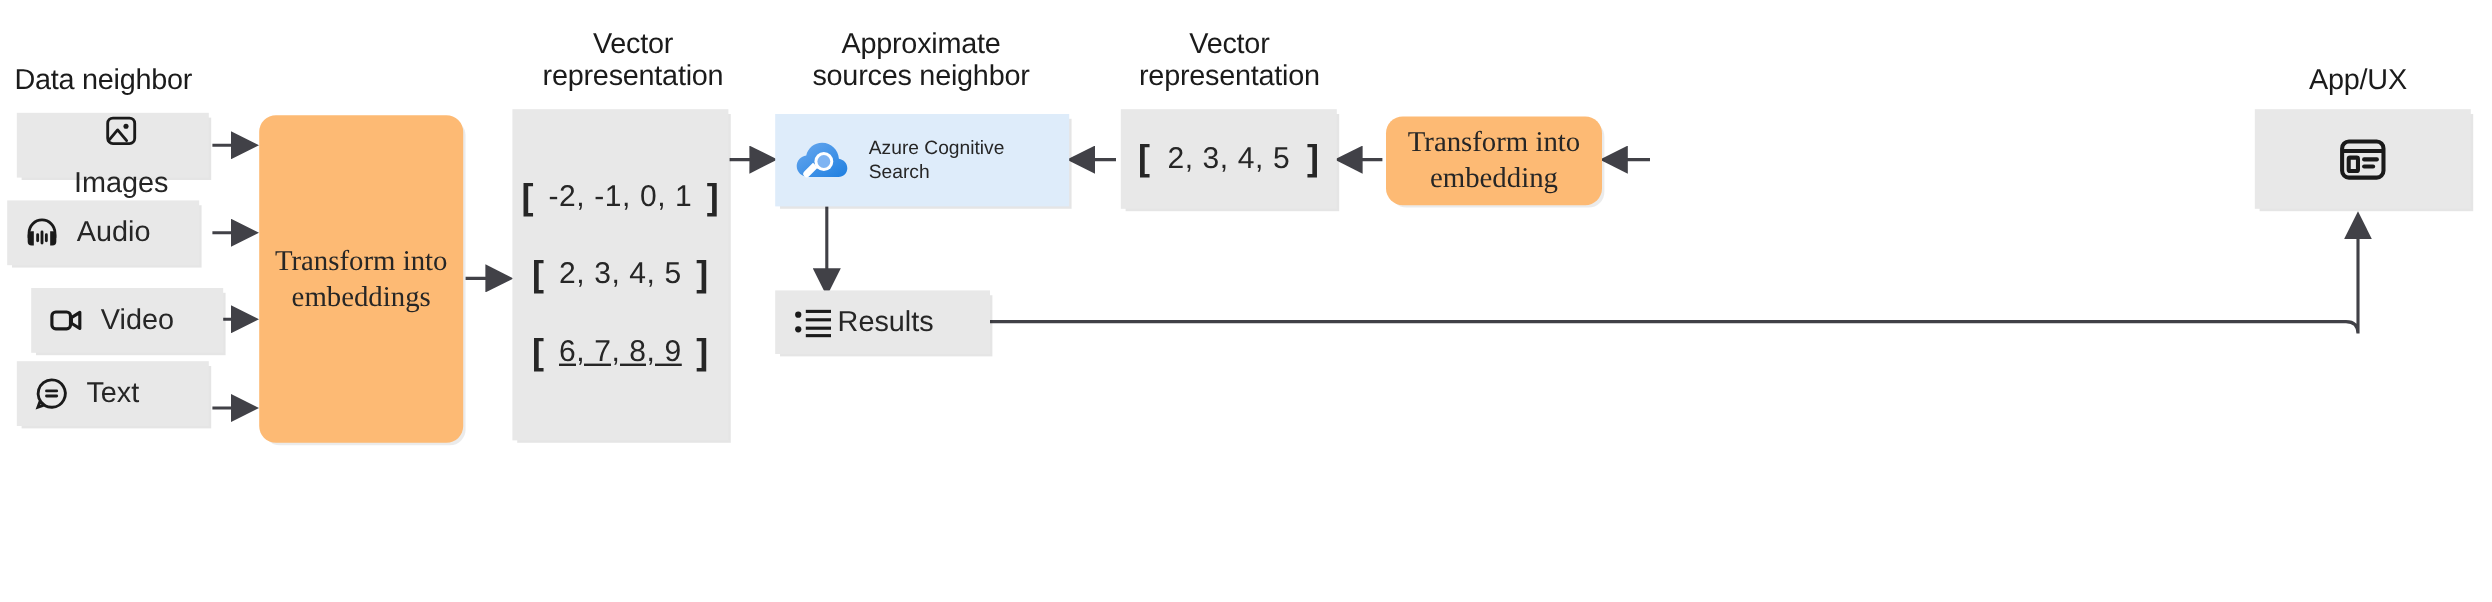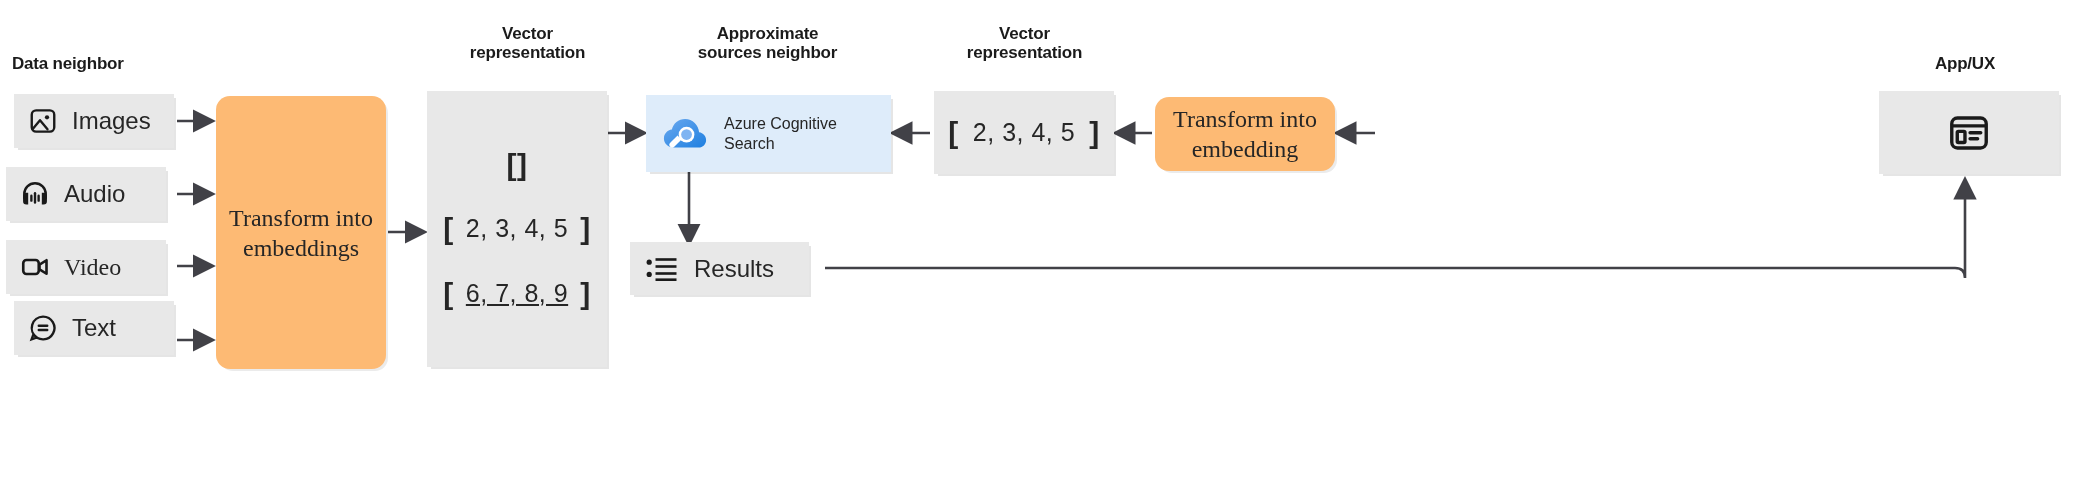--- a/index.html
+++ b/index.html
@@ -13,22 +13,22 @@
   }
   #canvas {
     position: relative;
     width: 2077px;
     height: 502px;
     background: #ffffff;
     overflow: hidden;
   }
   .hdr {
     position: absolute;
-    font-weight: bold;
-    font-size: 17px;
+    font-weight: normal;
+    font-size: 24px;
     line-height: 1.12;
     color: #1b1b1b;
     text-align: center;
     letter-spacing: -0.2px;
     white-space: pre-line;
   }
   .box {
     position: absolute;
     box-sizing: border-box;
     display: flex;
@@ -126,21 +126,21 @@
 representation</div>
 
   <div class="hdr" style="left:640px; top:24px; width:255px;">Approximate
 sources neighbor</div>
 
   <div class="hdr" style="left:897px; top:24px; width:255px;">Vector
 representation</div>
 
   <div class="hdr" style="left:1845px; top:54px; width:240px;">App/UX</div>
 
-  <div class="box grey src-box" style="left:14px; top:94px; width:160px; height:54px;">
+  <div class="box grey src-box" style="left:14px; top:94px; width:160px; height:54px;flex-direction:column;">
     <span class="ico">
       <svg width="30" height="30" viewBox="0 0 24 24" fill="none" stroke="#1a1a1a" stroke-width="1.9">
         <rect x="3" y="3.5" width="18" height="17" rx="3.5"></rect>
         <circle cx="15.2" cy="9" r="1.7" fill="#1a1a1a" stroke="none"></circle>
         <path d="M3.6 18.6 L9.6 11.4 L15.6 18.6" stroke-linejoin="round" stroke-linecap="round"></path>
       </svg>
     </span>
     <span class="src-label">Images</span>
   </div>
 
@@ -151,21 +151,21 @@
         <path d="M3.4 13.6 v4.2 a1.7 1.7 0 0 0 1.7 1.7 h0.5 v-7.6 h-0.5 a1.7 1.7 0 0 0 -1.7 1.7 z" fill="#1a1a1a"></path>
         <path d="M20.6 13.6 v4.2 a1.7 1.7 0 0 1 -1.7 1.7 h-0.5 v-7.6 h0.5 a1.7 1.7 0 0 1 1.7 1.7 z" fill="#1a1a1a"></path>
         <path d="M9.1 13.3 v4"></path>
         <path d="M12 11.4 v7.4"></path>
         <path d="M14.9 13.3 v4"></path>
       </svg>
     </span>
     <span class="src-label">Audio</span>
   </div>
 
-  <div class="box grey src-box" style="left:6px; top:240px; width:160px; height:54px;font-family:Liberation Serif, serif;">
+  <div class="box grey src-box" style="left:26px; top:240px; width:160px; height:54px;">
     <span class="ico">
       <svg width="30" height="30" viewBox="0 0 24 24" fill="none" stroke="#1a1a1a" stroke-width="2.1">
         <rect x="2.6" y="6.4" width="12.4" height="11.2" rx="2.6"></rect>
         <path d="M15.6 10.1 L21.2 6.6 v10.8 L15.6 13.9 z" stroke-linejoin="round"></path>
       </svg>
     </span>
     <span class="src-label">Video</span>
   </div>
 
   <div class="box grey src-box" style="left:14px; top:301px; width:160px; height:54px;">
@@ -180,20 +180,21 @@
   </div>
 
   <div class="box cream" style="left:216px; top:96px; width:170px; height:273px;">
     <span style="white-space:pre-line;">Transform into
 embeddings</span>
   </div>
 
   <div class="box grey vec-list" style="left:427px; top:91px; width:180px; height:276px;">
     <div class="vec-row">
       <span class="brk">[</span>
+      <span style="padding:0 12px;">-2, -1, 0, 1</span>
       <span class="brk">]</span>
     </div>
     <div class="vec-row">
       <span class="brk">[</span>
       <span style="padding:0 12px;">2, 3, 4, 5</span>
       <span class="brk">]</span>
     </div>
     <div class="vec-row">
       <span class="brk">[</span>
       <span style="padding:0 12px;text-decoration:underline;">6, 7, 8, 9</span>
@@ -216,21 +217,21 @@
           <circle cx="25.6" cy="24.6" r="8.2" fill="#ffffff"></circle>
           <circle cx="25.6" cy="24.6" r="5.6" fill="#7fb4f2"></circle>
           <path d="M20.4 29.8 L12.8 37.4 a2.9 2.9 0 0 1 -4.2 -4.2 L16.2 25.6 z" fill="#ffffff"></path>
         </svg>
       </span>
       <span class="acs-label" style="white-space:pre-line;">Azure Cognitive
 Search</span>
     </div>
   </div>
 
-  <div class="box grey src-box" style="left:630px; top:242px; width:179px; height:53px; padding-left:16px; gap:16px;">
+  <div class="box grey src-box" style="left:646px; top:242px; width:179px; height:53px; padding-left:16px; gap:4px;">
     <span class="ico">
       <svg width="32" height="26" viewBox="0 0 32 26">
         <circle cx="3.2" cy="6.2" r="2.6" fill="#1a1a1a"></circle>
         <circle cx="3.2" cy="18.4" r="2.6" fill="#1a1a1a"></circle>
         <rect x="9.5" y="2.2" width="21" height="2.6" fill="#1a1a1a"></rect>
         <rect x="9.5" y="9.2" width="21" height="2.6" fill="#1a1a1a"></rect>
         <rect x="9.5" y="16.2" width="21" height="2.6" fill="#1a1a1a"></rect>
         <rect x="9.5" y="22.4" width="21" height="2.6" fill="#1a1a1a"></rect>
       </svg>
     </span>

